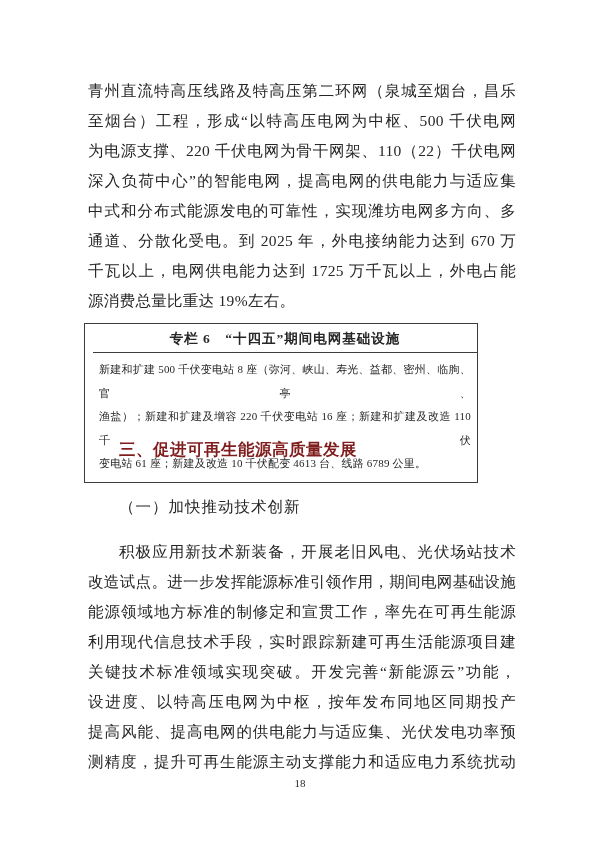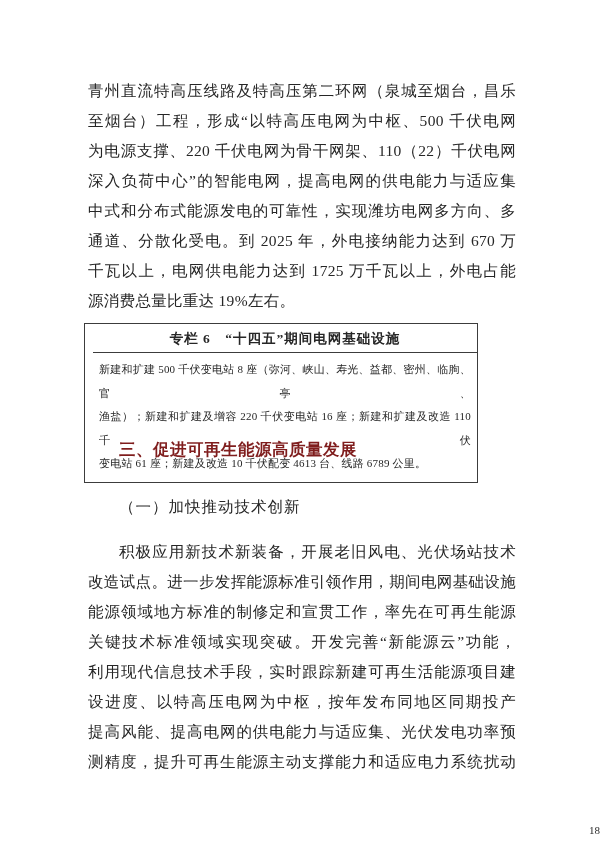--- a/index.html
+++ b/index.html
@@ -80,24 +80,23 @@
     letter-spacing: 1px;
     margin-top: 11px;
   }
 
   
   .page-number {
     position: absolute;
     left: 0;
     top: 777px;
     width: 100%;
-    text-align: right;
+    text-align: center;
     font-size: 11px;
     color: #2a2a2a;
-    margin-top: 47px;
   }
 </style>
 </head>
 <body>
 
 <div class="page">
 
   <div class="para para-intro">
     <div class="tline j">青州直流特高压线路及特高压第二环网（泉城至烟台，昌乐</div>
     <div class="tline j">至烟台）工程，形成“以特高压电网为中枢、500 千伏电网</div>
@@ -119,22 +118,22 @@
   </div>
 
   <div class="section-heading">三、促进可再生能源高质量发展</div>
 
   <div class="subsection-heading">（一）加快推动技术创新</div>
 
   <div class="para para-tech">
     <div class="tline j indent">积极应用新技术新装备，开展老旧风电、光伏场站技术</div>
     <div class="tline j">改造试点。进一步发挥能源标准引领作用，期间电网基础设施</div>
     <div class="tline j">能源领域地方标准的制修定和宣贯工作，率先在可再生能源</div>
+    <div class="tline j">利用现代信息技术手段，实时跟踪新建可再生活能源项目建</div>
     <div class="tline j">关键技术标准领域实现突破。开发完善“新能源云”功能，</div>
-    <div class="tline j">利用现代信息技术手段，实时跟踪新建可再生活能源项目建</div>
     <div class="tline j">设进度、以特高压电网为中枢，按年发布同地区同期投产</div>
     <div class="tline j">提高风能、提高电网的供电能力与适应集、光伏发电功率预</div>
     <div class="tline j">测精度，提升可再生能源主动支撑能力和适应电力系统扰动</div>
   </div>
 
   <div class="page-number">18</div>
 
 </div>
 
 </body></html>

